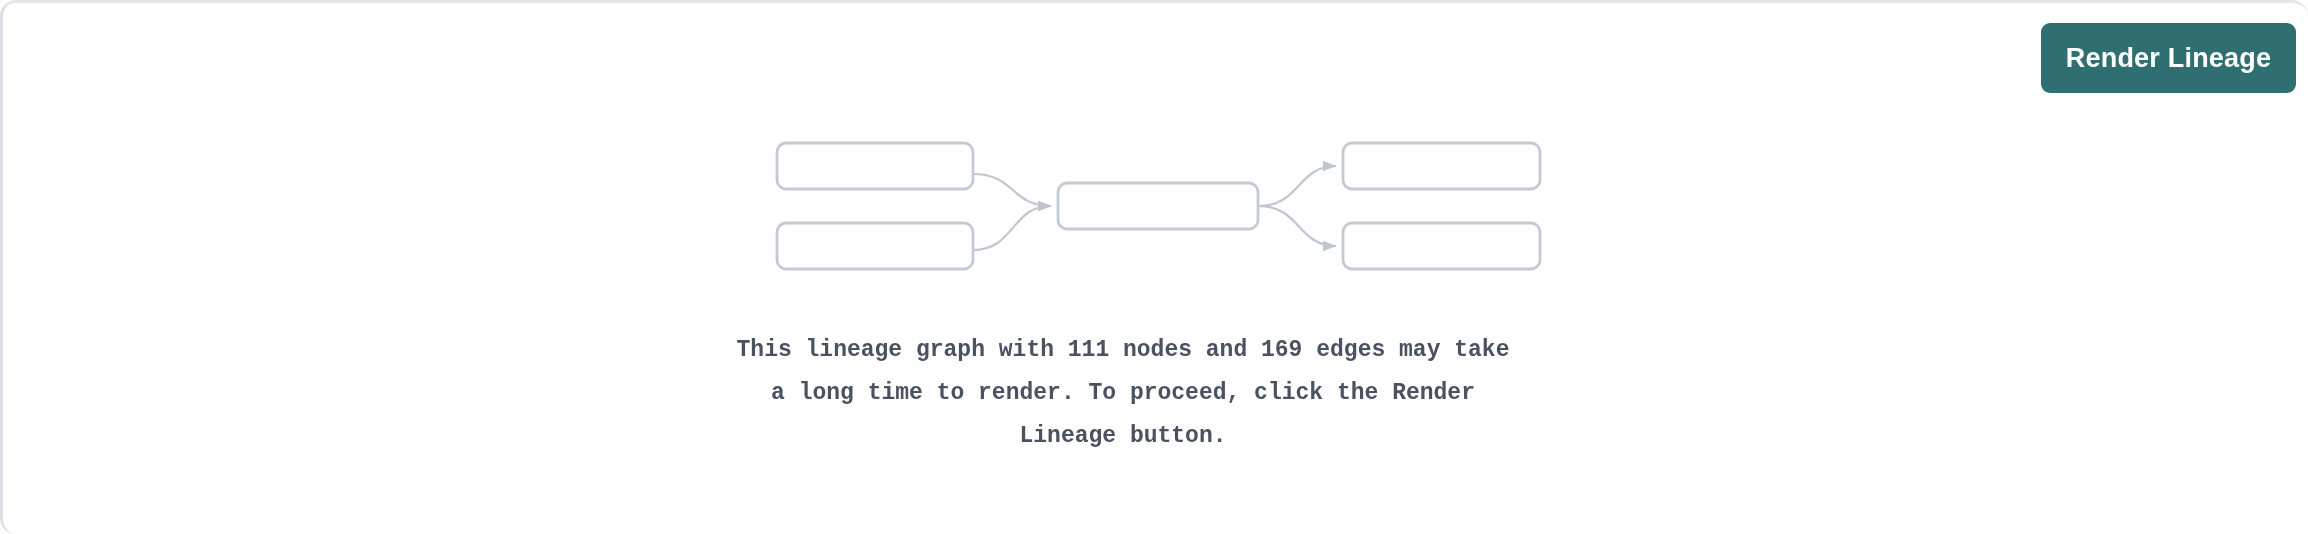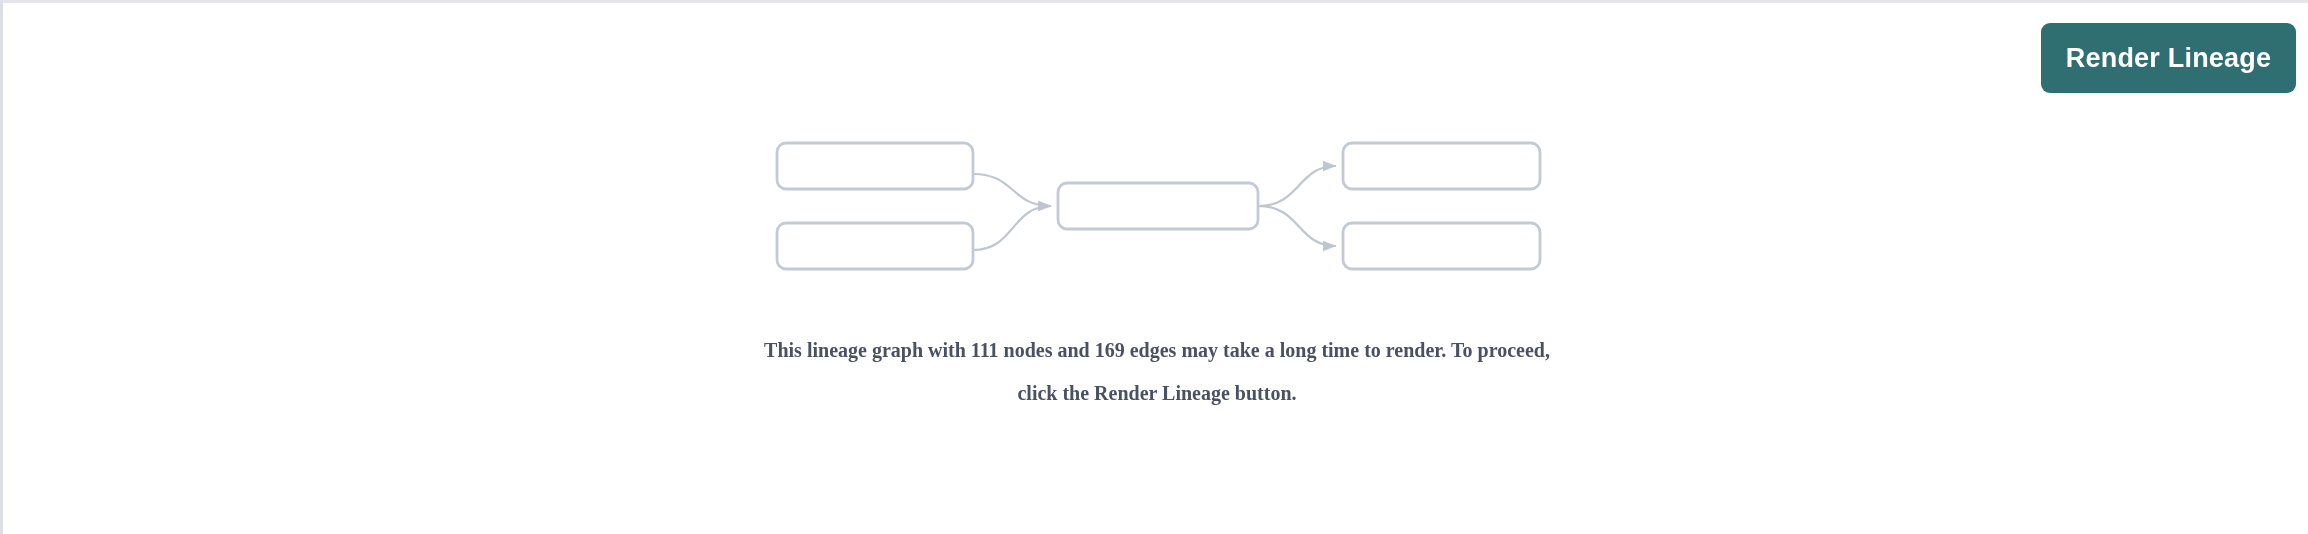--- a/index.html
+++ b/index.html
@@ -12,20 +12,21 @@
   }
   #app {
     position: relative;
     width: 2308px;
     height: 534px;
     background: #ffffff;
     border-top: 3px solid #e4e6ea;
     border-left: 3px solid #dcdfe4;
     box-sizing: border-box;
     overflow: hidden;
+    border-radius: 16px;
   }
 
   
   .render-btn {
     position: absolute;
     left: 2038px;
     top: 20px;
     width: 255px;
     height: 70px;
     background: #2f6e71;
@@ -57,26 +58,26 @@
     position: absolute;
     left: 760px;
     top: 125px;
     width: 800px;
     height: 160px;
   }
 
   
   .message {
     position: absolute;
-    left: 754px;
+    left: 720px;
     top: 326px;
     width: 800px;
     text-align: center;
-    font-family: Liberation Serif, serif;
-    font-size: 20px;
+    font-family: Liberation Mono, monospace;
+    font-size: 23px;
     font-weight: bold;
     line-height: 43px;
     color: #4a5160;
   }
 </style>
 </head>
 <body>
 
 <div id="app">
 

